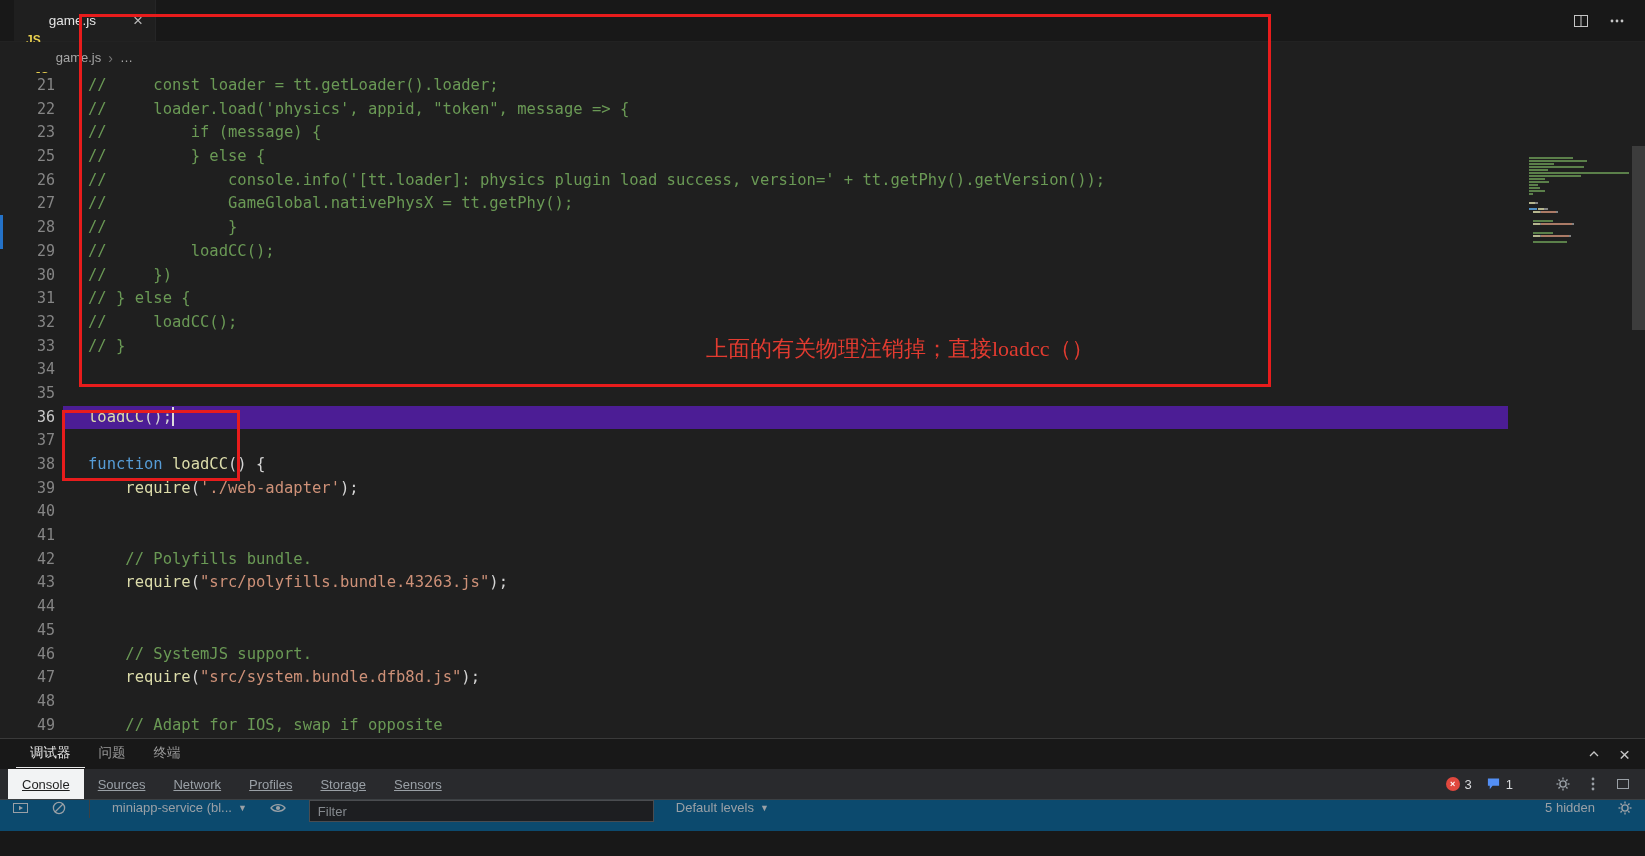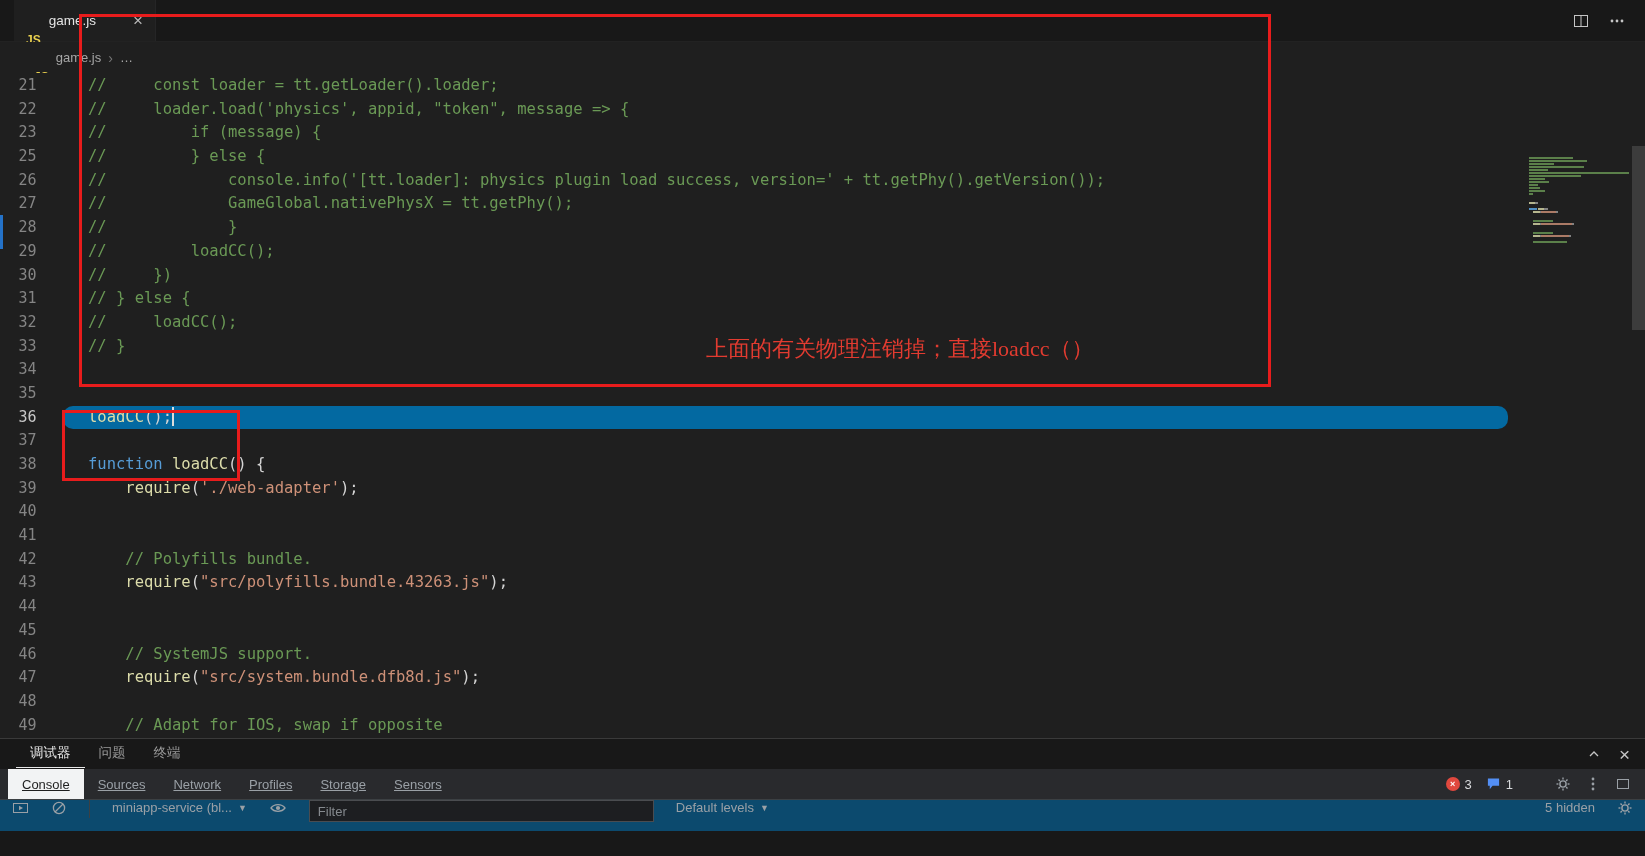--- a/index.html
+++ b/index.html
@@ -21,23 +21,23 @@
   
   #breadcrumb { position:absolute; top:42px; left:0; right:0; height:31px; background:#1f1f1f;
                 display:flex; align-items:center; gap:7px; padding-left:34px; font-size:13px; color:#a6a6a6; }
   .bc-sep { color:#767676; font-size:14px; }
 
   
   #editor { position:absolute; top:73px; left:0; height:690px; right:0; background:#1f1f1f; overflow:hidden; }
   #code-lines { position:absolute; top:1px; left:0; width:1508px; }
   .cline { display:flex; height:23.7px; line-height:23.7px;
            font-family:"DejaVu Sans Mono",monospace; font-size:15.5px; }
-  .ln { width:63px; text-align:center; padding-right:8px; color:#858585; flex:none; font-size:15px; }
+  .ln { width:63px; text-align:right; padding-right:8px; color:#858585; flex:none; font-size:15px; }
   .ctext { flex:1; white-space:pre; padding-left:25px; color:#d4d4d4; }
-  .cline.current .ctext { background:#0369a1;border-radius:10px; }
+  .cline.current .ctext { background:#4c1d95; }
   .cline.current .ln { color:#c8c8c8; }
   .cursor { display:inline-block; width:2px; height:19px; background:#dcdcdc; vertical-align:text-bottom; }
   #minimap { position:absolute; top:84px; right:14px; width:102px; overflow:hidden; }
   .mmline { height:2px; margin-bottom:1px; display:flex; }
   .mmseg { height:2px; flex:none; }
   #vscroll { position:absolute; top:73px; right:0; width:13px; height:184px; background:rgba(121,121,121,.32); }
   #side-indicator { position:absolute; left:0; top:215px; width:3px; height:34px; background:#2472c8; z-index:6; }
 
   
   #panel { position:absolute; left:0; right:0; bottom:0; height:118px; background:#181818; border-top:1px solid #3a3a3a; }

